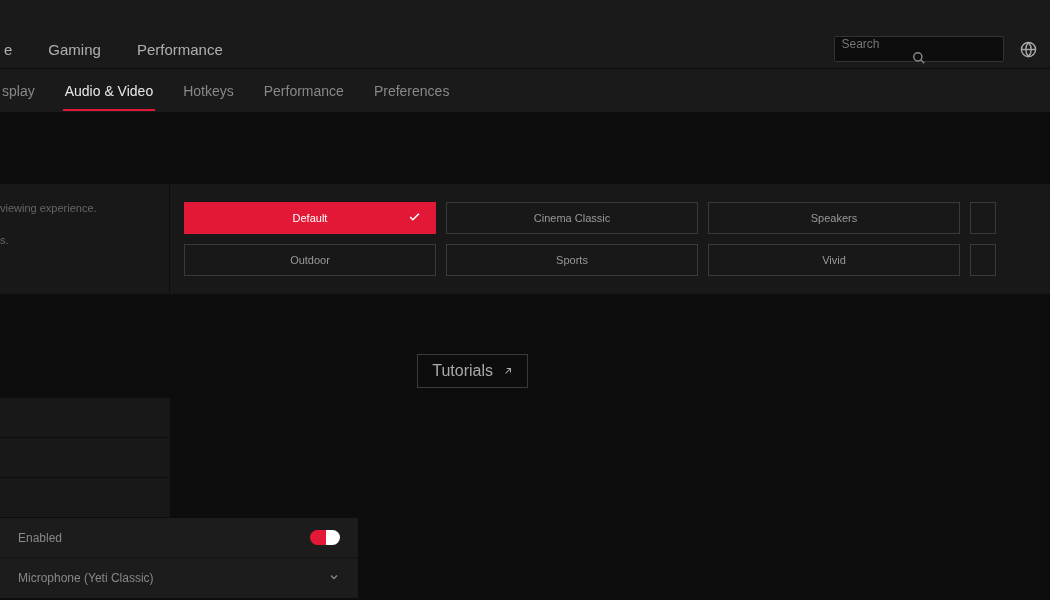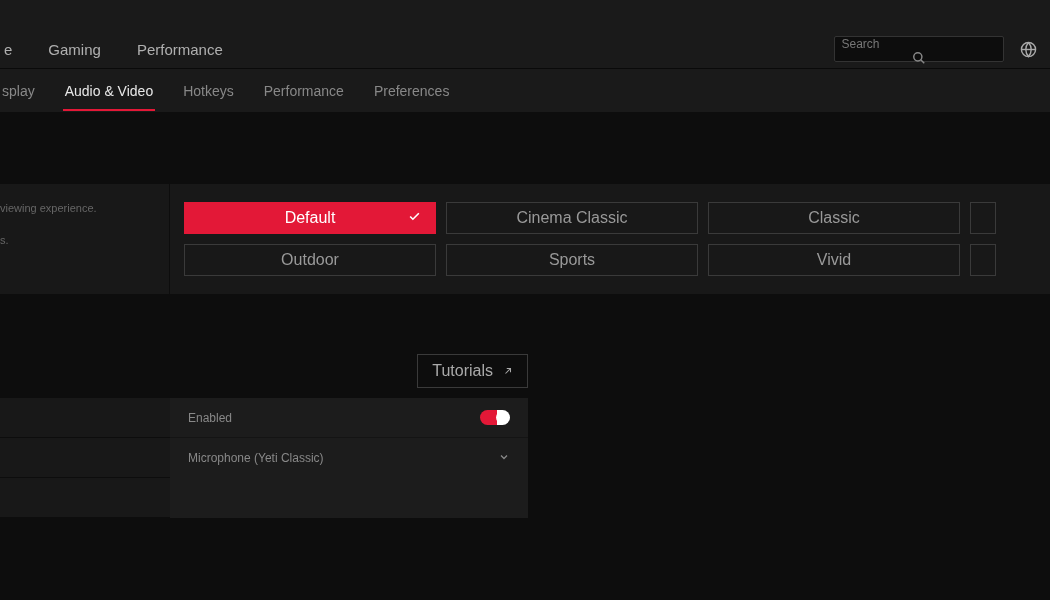--- a/index.html
+++ b/index.html
@@ -152,21 +152,21 @@
   display: flex;
   gap: 10px;
 }
 
 .preset-btn {
   width: 252px;
   height: 32px;
   border: 1px solid #3a3a3a;
   background: transparent;
   color: #999;
-  font-size: 16px;
+  font-size: 11px;
   display: flex;
   align-items: center;
   justify-content: center;
   cursor: pointer;
   position: relative;
   flex-shrink: 0;
 }
 
 .preset-btn.selected {
   background: #e31837;
@@ -201,21 +201,21 @@
   font-size: 16px;
   padding: 7px 14px;
   display: flex;
   align-items: center;
   gap: 10px;
   cursor: pointer;
 }
 
 .tutorials-btn svg { width: 10px; height: 10px; }
 
-.audio-panel-wrap { display: flex; }
+.audio-panel-wrap { display: flex; flex-direction: column; }
 
 .audio-left-stub {
   width: 170px;
   display: flex;
   flex-direction: column;
 }
 
 .audio-left-stub .stub-row {
   height: 40px;
   background: #181818;
@@ -319,21 +319,21 @@
           <span class="check">
             <svg viewBox="0 0 24 24" fill="none" stroke="#fff" stroke-width="3">
                 <polyline points="4 12 9 17 20 6"></polyline>
               </svg>
           </span>
         </div>
         <div class="preset-btn">
             <span>Cinema Classic</span>
           </div>
         <div class="preset-btn">
-            <span>Classic</span>
+            <span>Speakers</span>
           </div>
         <div class="preset-btn partial"></div>
       </div>
       <div class="preset-row">
         <div class="preset-btn">
             <span>Outdoor</span>
           </div>
         <div class="preset-btn">
             <span>Sports</span>
           </div>

